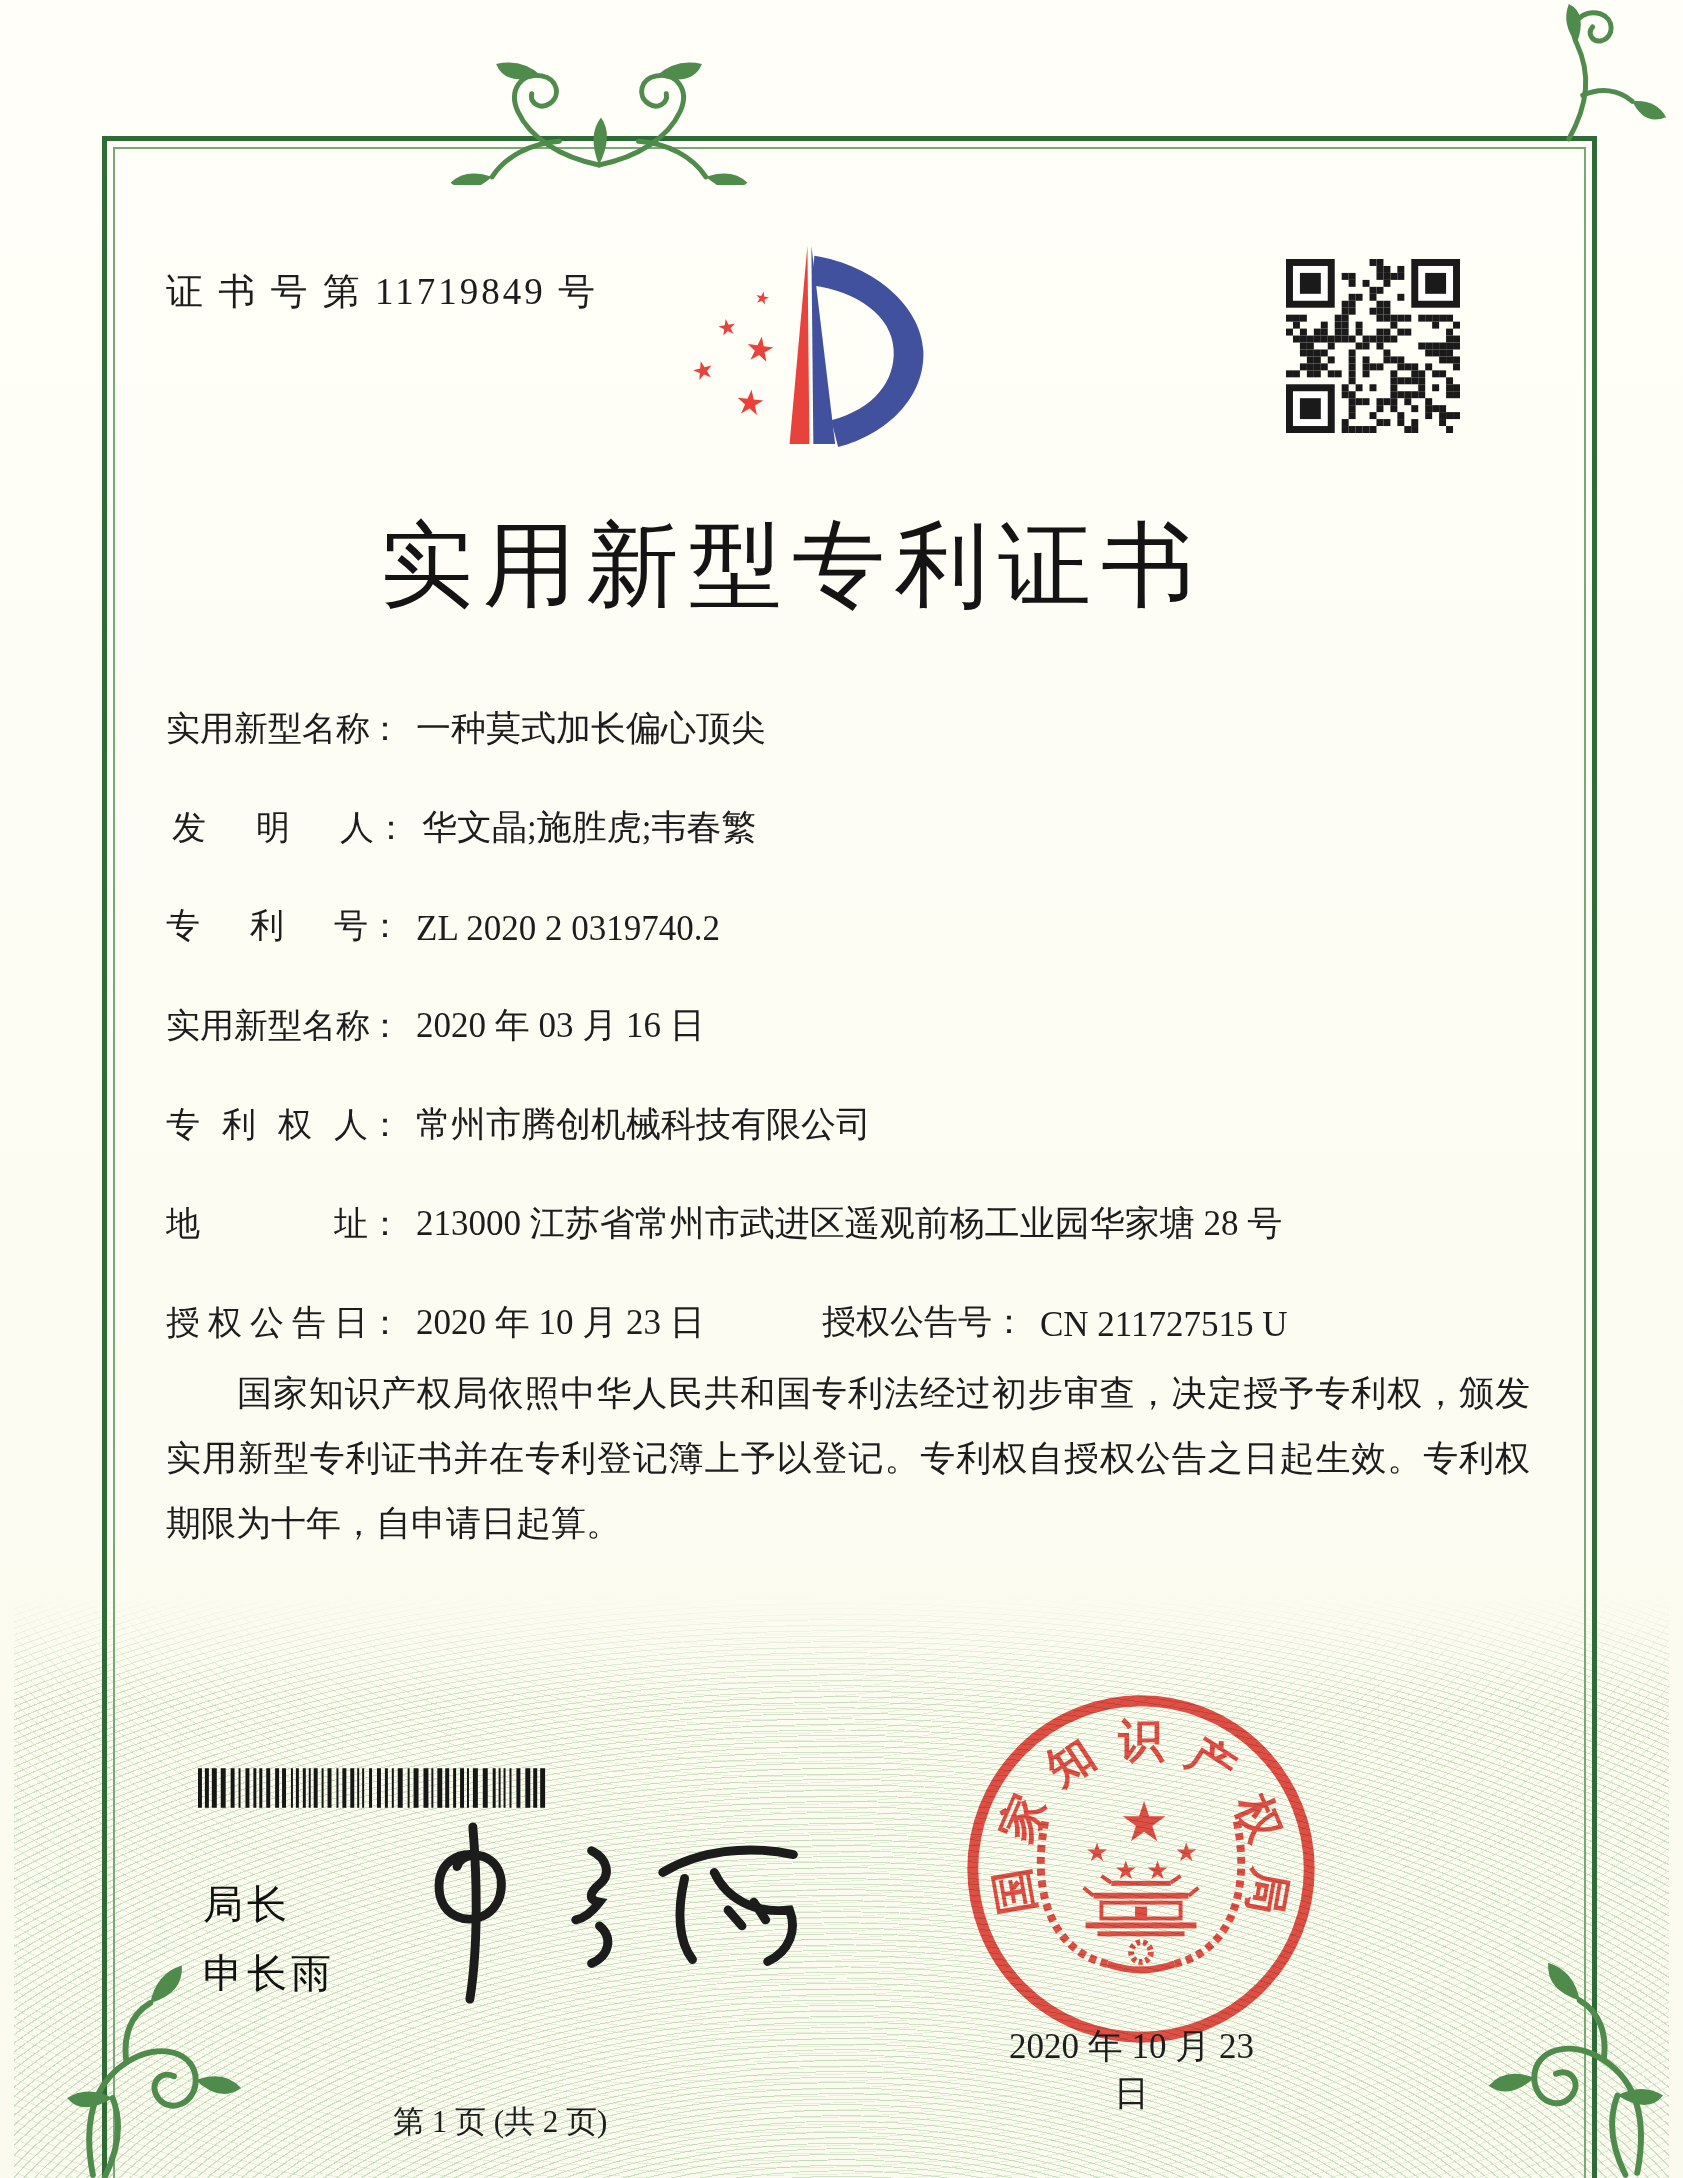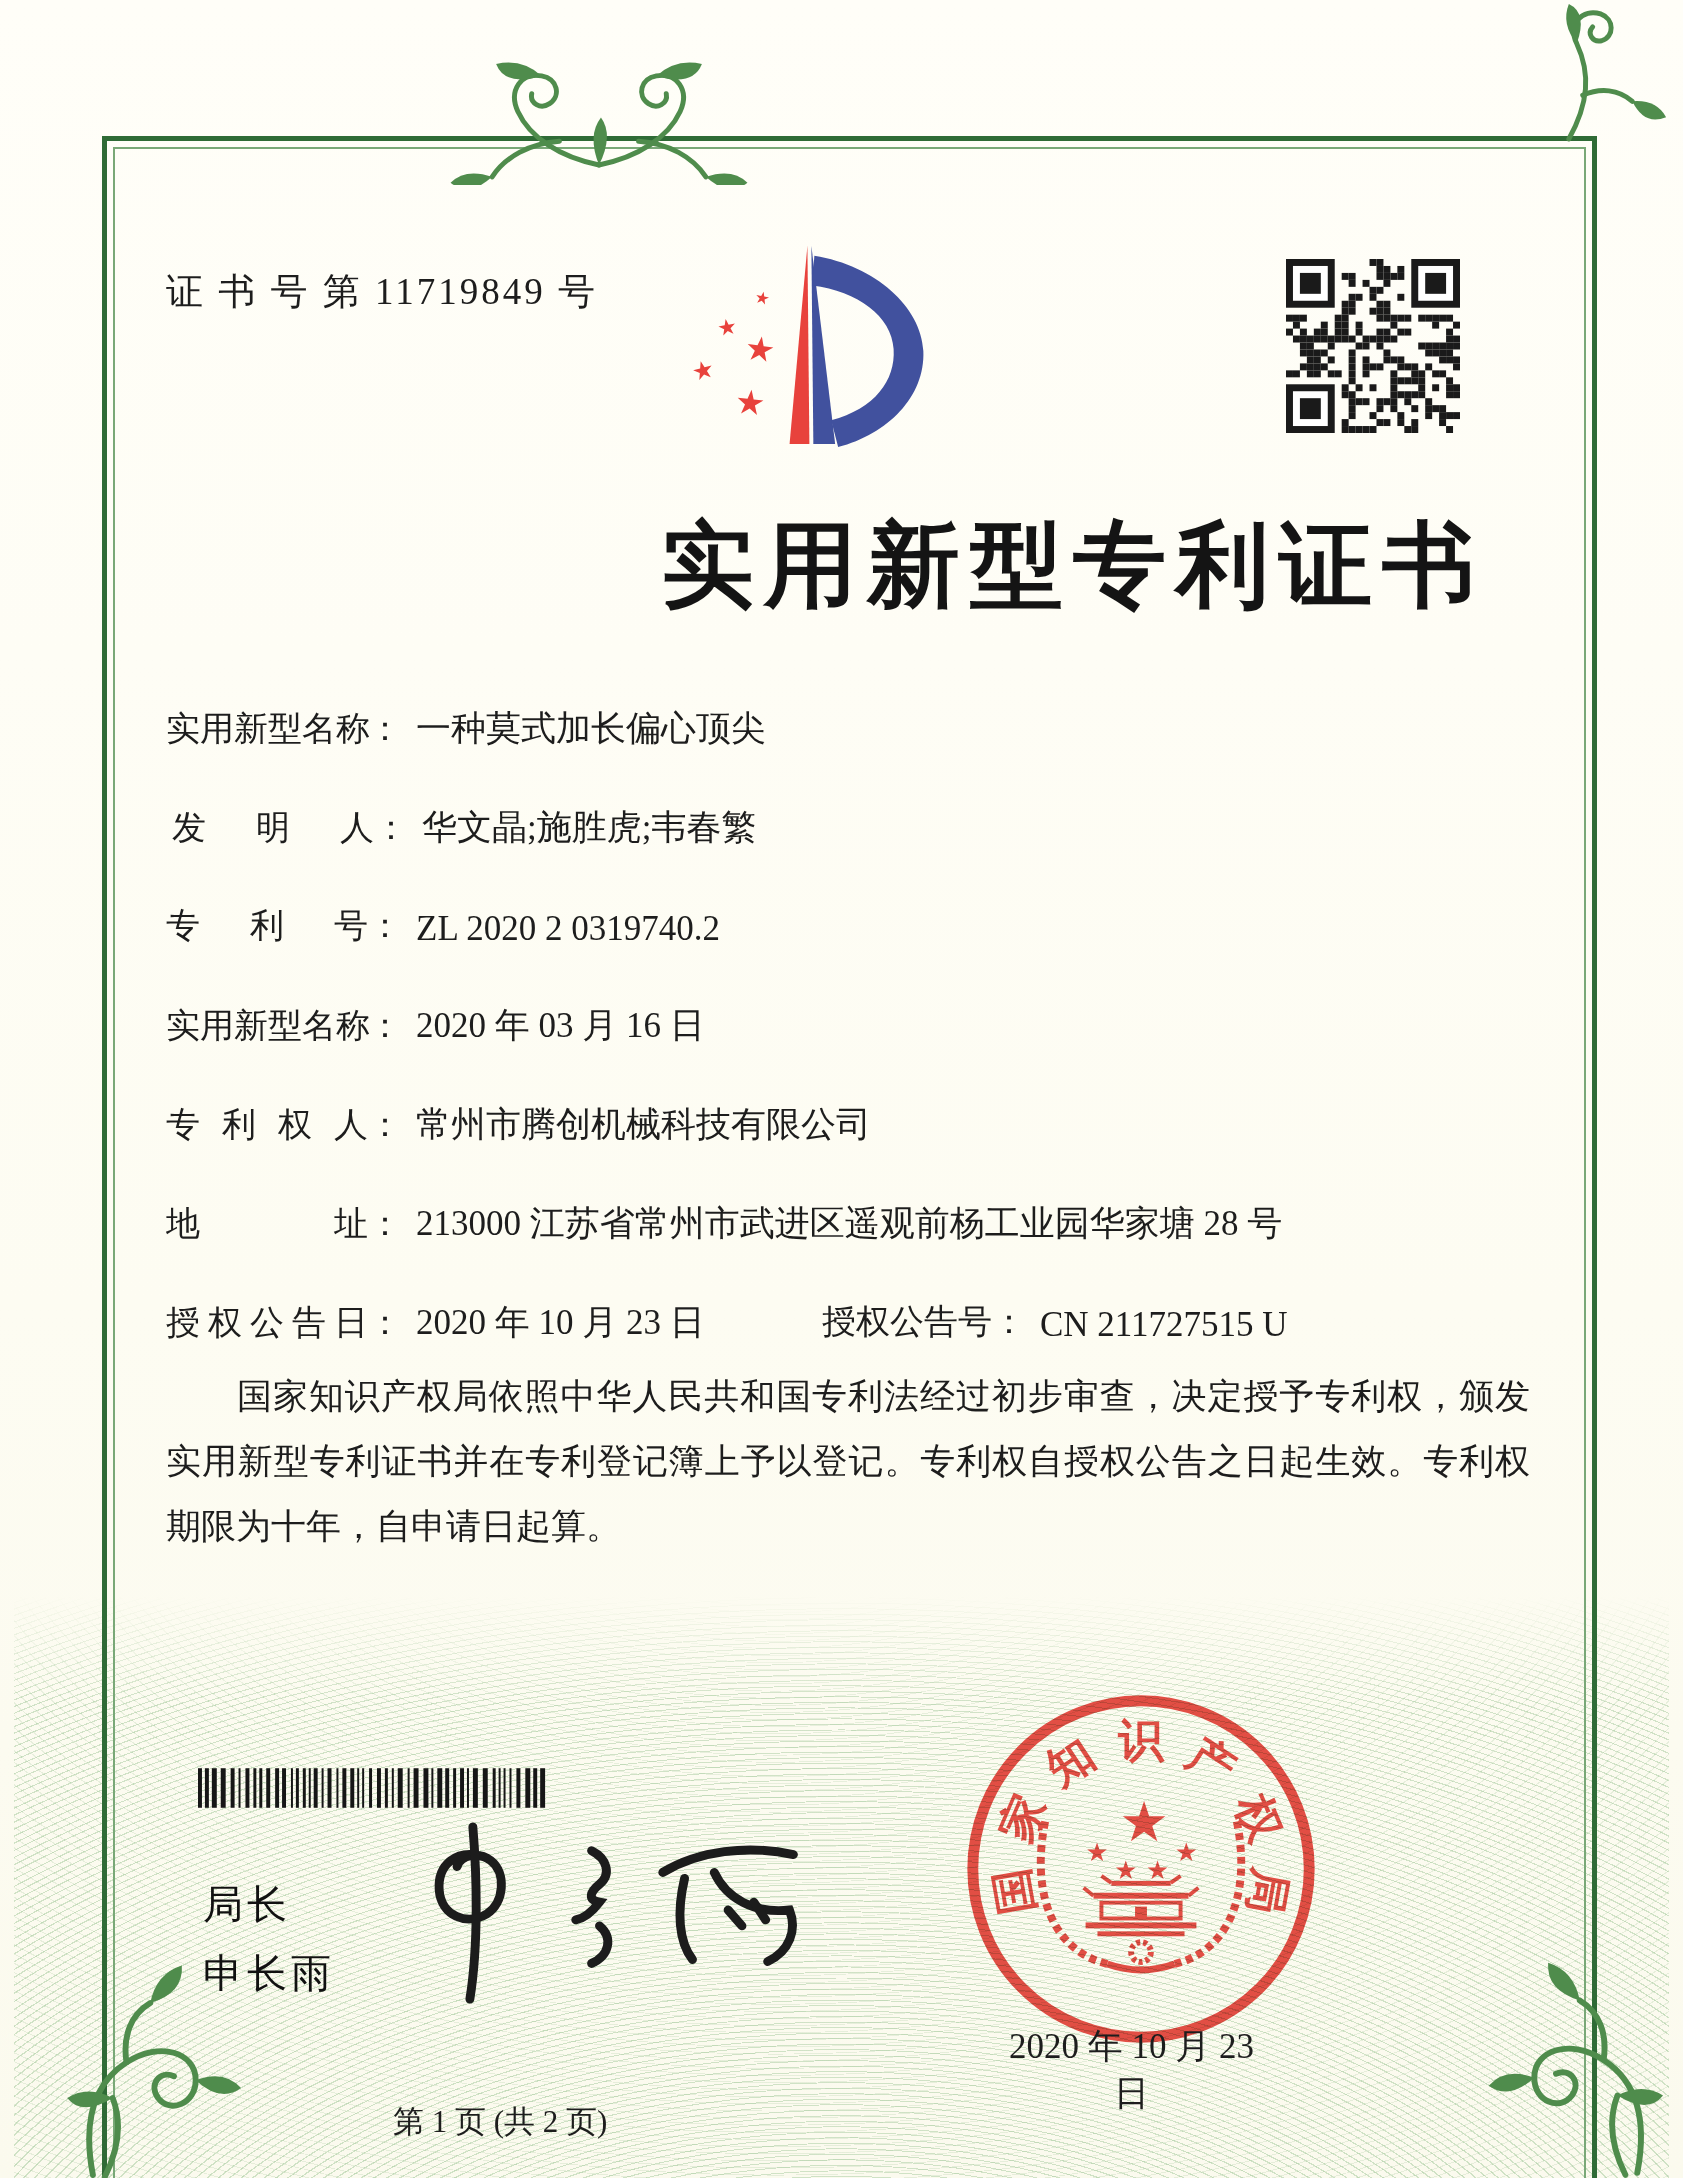--- a/index.html
+++ b/index.html
@@ -15,30 +15,30 @@
   .frame-inner{position:absolute;left:6px;top:6px;right:6px;bottom:6px;
     border:2px solid #79a877;}
   
   .guilloche{position:absolute;left:14px;top:1596px;width:1655px;height:582px;z-index:1;
     background:
       repeating-radial-gradient(1584px 970px at 50% 150%, rgba(124,178,118,.34) 0 1.6px, rgba(0,0,0,0) 1.6px 9px),
       repeating-radial-gradient(1683px 1089px at 46% -40%, rgba(124,178,118,.16) 0 1.4px, rgba(0,0,0,0) 1.4px 11px);
     -webkit-mask-image:linear-gradient(180deg,transparent 0,#000 18%);
     mask-image:linear-gradient(180deg,transparent 0,#000 18%);}
   .cert-no{left:166px;top:267px;font-size:37px;letter-spacing:3px;z-index:3;text-align:right;}
-  .title{left:99px;top:503px;width:1386px;text-align:right;font-size:93px;
-    font-weight:bold;letter-spacing:10px;z-index:3;color:#141414;}
+  .title{left:99px;top:503px;width:1386px;text-align:center;font-size:93px;
+    font-weight:normal;letter-spacing:10px;z-index:3;color:#141414;}
   .row{left:166px;font-size:35px;white-space:nowrap;z-index:3;}
   .lbl{display:inline-block;width:202px;font-size:34px;text-align:justify;
     text-align-last:justify;vertical-align:bottom;}
   .lbl2{display:inline-block;font-size:34px;vertical-align:bottom;}
   .colon{display:inline-block;font-size:34px;vertical-align:bottom;}
   .val{margin-left:14px;}
   .paras{left:166px;top:1364px;width:1364px;font-size:35px;line-height:65px;
-    text-align:justify;z-index:3;}
+    text-align:justify;z-index:3;font-family:Liberation Mono, monospace;}
   .paras p{margin:0;text-indent:71px;}
   .signer{left:203px;z-index:4;font-family:"Liberation Sans","DejaVu Sans",sans-serif;
     font-size:40px;letter-spacing:4px;color:#111;}
   .seal-date{left:993px;top:2023px;width:277px;text-align:center;font-size:35px;z-index:5;}
   .footer{left:393px;top:2101px;width:693px;text-align:left;font-size:31px;z-index:4;}
   svg{display:block;}
   .orn{z-index:3;}
 </style>
 </head>
 <body>

